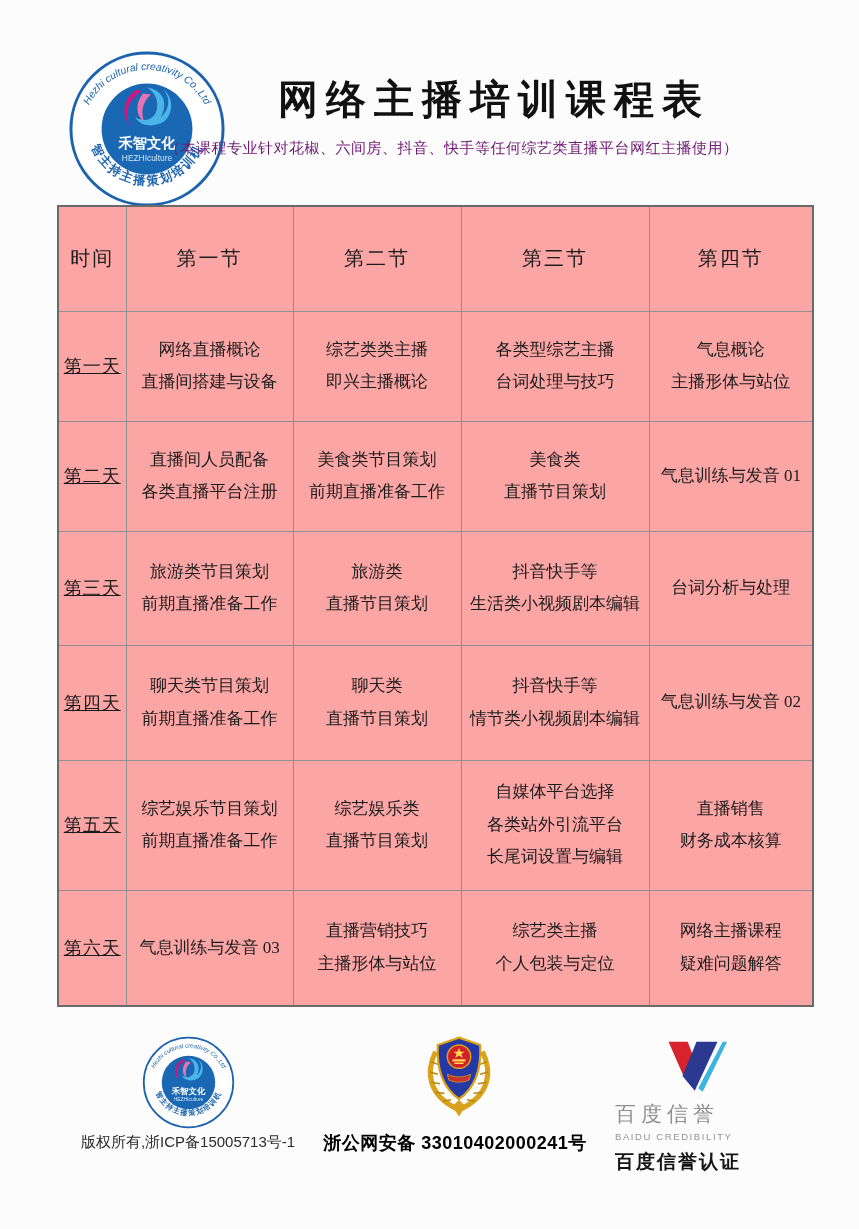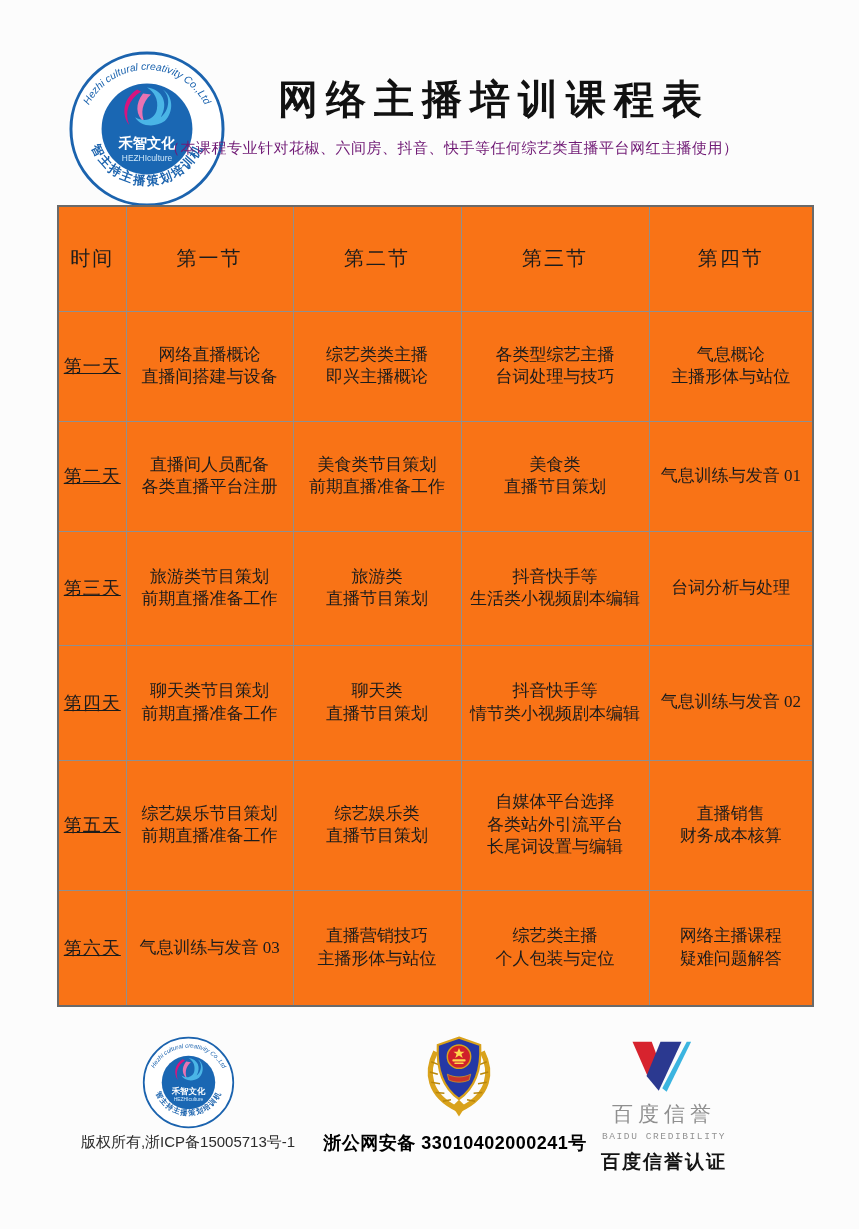--- a/index.html
+++ b/index.html
@@ -23,50 +23,50 @@
   }
 
   
   .course-table{
     position:absolute;left:57px;top:205px;width:755px;
     border-collapse:collapse;table-layout:fixed;
     font-size:17px;color:#1c1c1c;
   }
   .course-table th,.course-table td{
     border:1px solid #8f8f8f;text-align:center;vertical-align:middle;
-    background:#f97316;padding:0;font-weight:400;
+    background:#fca5a5;padding:0;font-weight:400;
   }
   .course-table{border:2px solid #6a6a6a;}
   .course-table thead tr{height:105px;}
   .course-table thead th{font-size:20px;letter-spacing:2px;}
   .course-table tbody tr:nth-child(1){height:110px;}
   .course-table tbody tr:nth-child(2){height:110px;}
   .course-table tbody tr:nth-child(3){height:114px;}
   .course-table tbody tr:nth-child(4){height:115px;}
   .course-table tbody tr:nth-child(5){height:130px;}
   .course-table tbody tr:nth-child(6){height:116px;}
   .course-table td.day{font-size:18px;letter-spacing:1px;text-decoration:underline;}
-  .cell-lines{display:flex;flex-direction:column;justify-content:center;align-items:center;gap:2px;}
+  .cell-lines{display:flex;flex-direction:column;justify-content:center;align-items:center;gap:12px;}
   .cell-line{line-height:1.2;white-space:nowrap;}
 
   
   .hezhi-logo-bottom{position:absolute;left:142px;top:1036px;width:93px;height:93px;}
   .copyright-text{
     position:absolute;left:38px;top:1133px;width:300px;text-align:center;
     font-family:"Liberation Sans","DejaVu Sans",sans-serif;
     font-size:15px;color:#2b2b2b;
   }
   .police-badge{position:absolute;left:421px;top:1034px;width:76px;height:84px;}
   .police-text{
     position:absolute;left:310px;top:1131px;width:290px;text-align:center;
     font-family:"Liberation Sans","DejaVu Sans",sans-serif;
     font-size:18px;font-weight:700;color:#000000;letter-spacing:0.5px;
   }
-  .baidu-block{position:absolute;left:579px;top:1040px;width:170px;text-align:center;
-    font-family:Liberation Mono, monospace;}
+  .baidu-block{position:absolute;left:615px;top:1040px;width:170px;text-align:left;
+    font-family:Liberation Sans, sans-serif;}
   .baidu-v{width:82px;height:56px;display:block;margin:0 auto;}
   .baidu-cn{font-size:21px;letter-spacing:5px;color:#8f8f8f;margin-top:4px;}
   .baidu-en{font-size:9.5px;letter-spacing:1.6px;color:#939393;margin-top:3px;}
   .baidu-cert{font-size:19px;font-weight:700;color:#141414;letter-spacing:2px;margin-top:7px;}
 </style>
 </head>
 <body>
 
 <svg width="0" height="0" style="position:absolute" aria-hidden="true">
   <defs>

